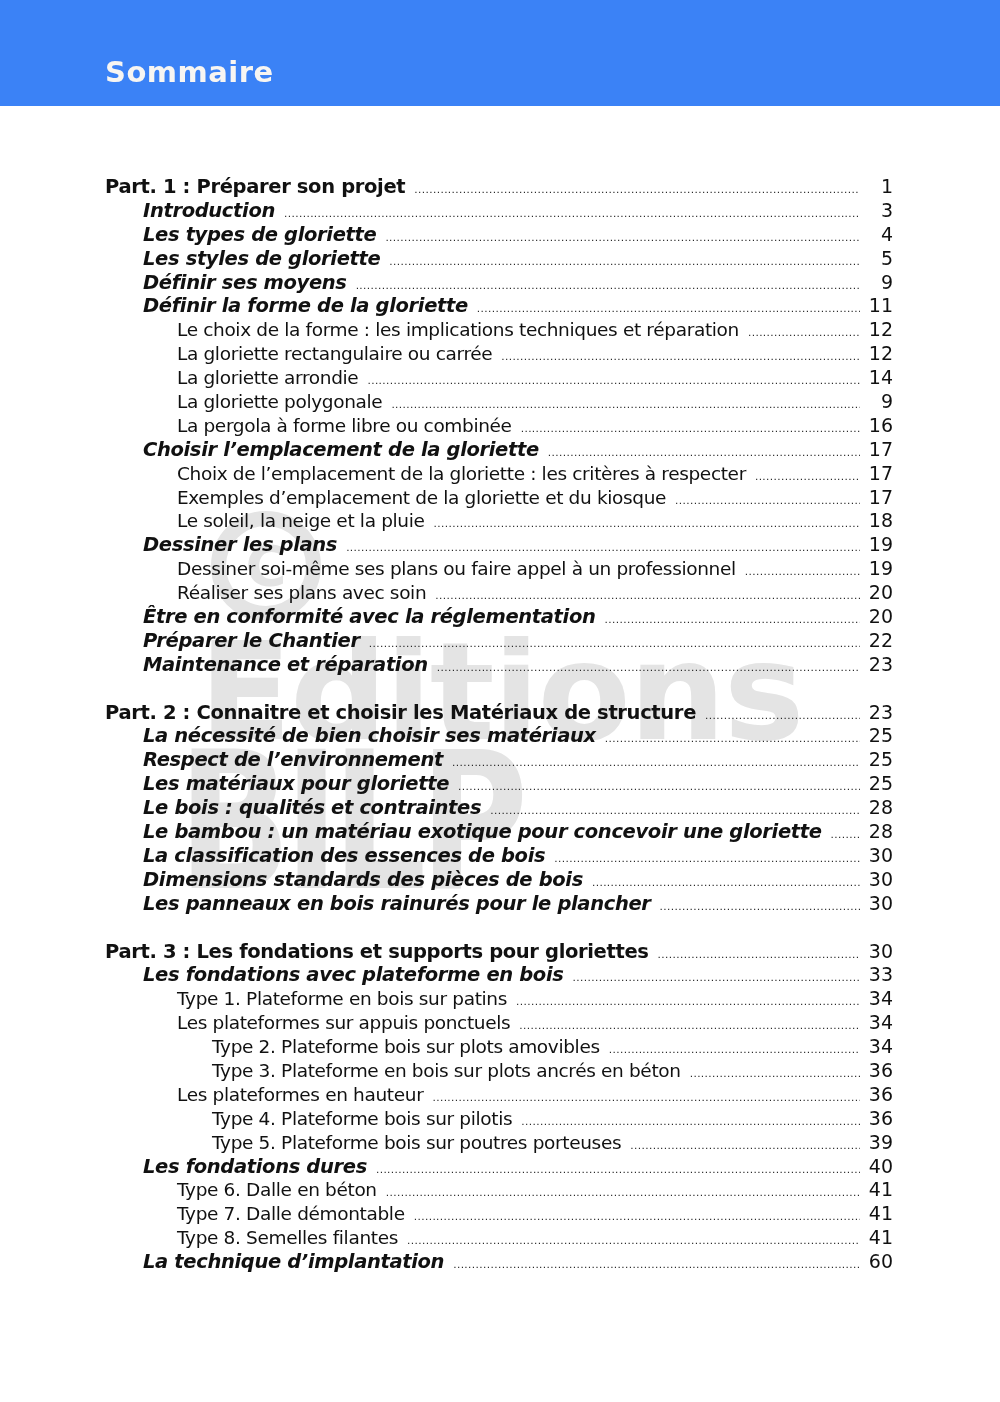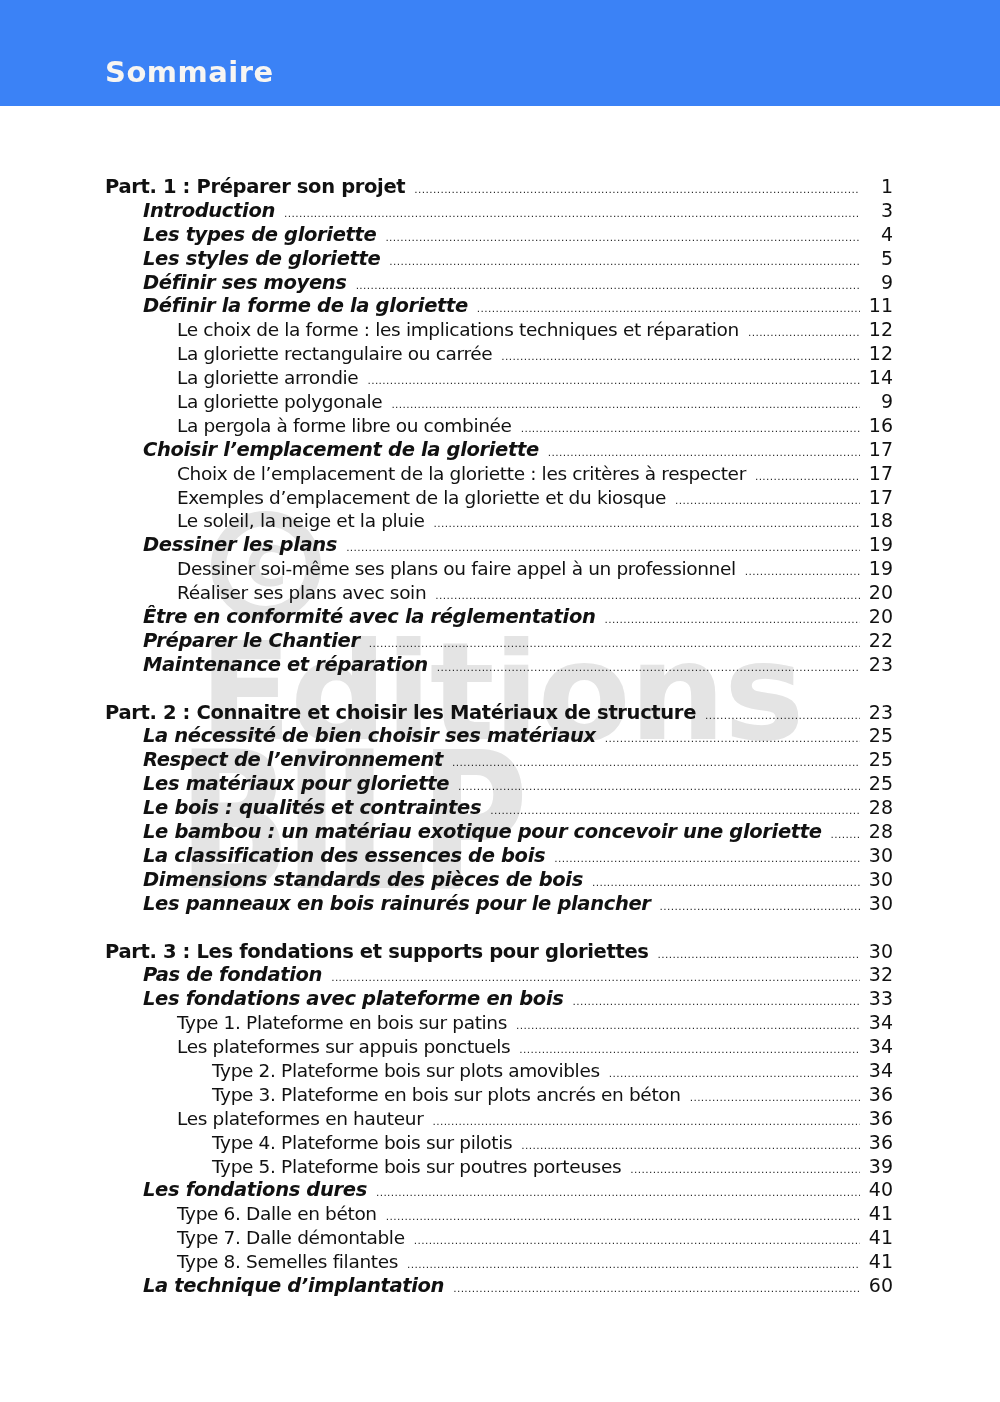--- a/index.html
+++ b/index.html
@@ -240,25 +240,20 @@
         <span class="toc-leader"></span>
         <span class="toc-page">30</span>
       </div>
       <div class="toc-gap"></div>
       <div class="toc-row level-0">
         <span class="toc-label">Part. 3 : Les fondations et supports pour gloriettes</span>
         <span class="toc-leader"></span>
         <span class="toc-page">30</span>
       </div>
       <div class="toc-row level-1">
-        <span class="toc-label">Pas de fondation</span>
-        <span class="toc-leader"></span>
-        <span class="toc-page">32</span>
-      </div>
-      <div class="toc-row level-1">
         <span class="toc-label">Les fondations avec plateforme en bois</span>
         <span class="toc-leader"></span>
         <span class="toc-page">33</span>
       </div>
       <div class="toc-row level-2">
         <span class="toc-label">Type 1. Plateforme en bois sur patins</span>
         <span class="toc-leader"></span>
         <span class="toc-page">34</span>
       </div>
       <div class="toc-row level-2">

